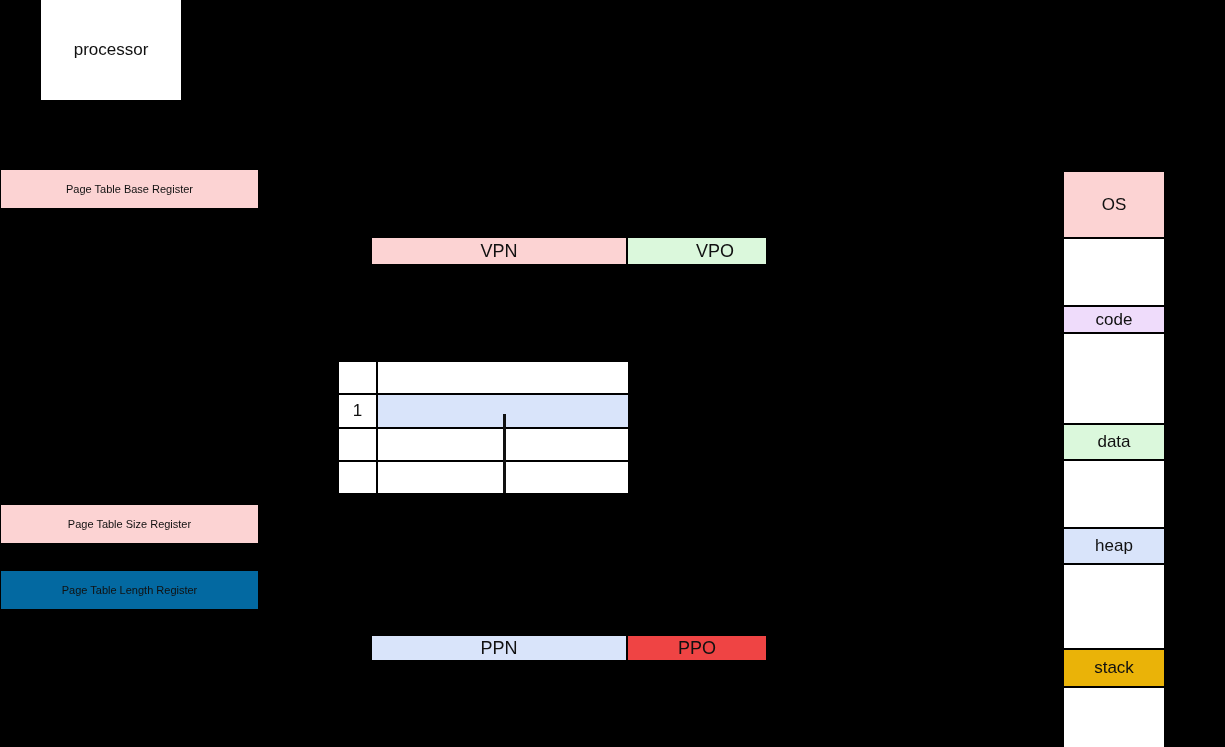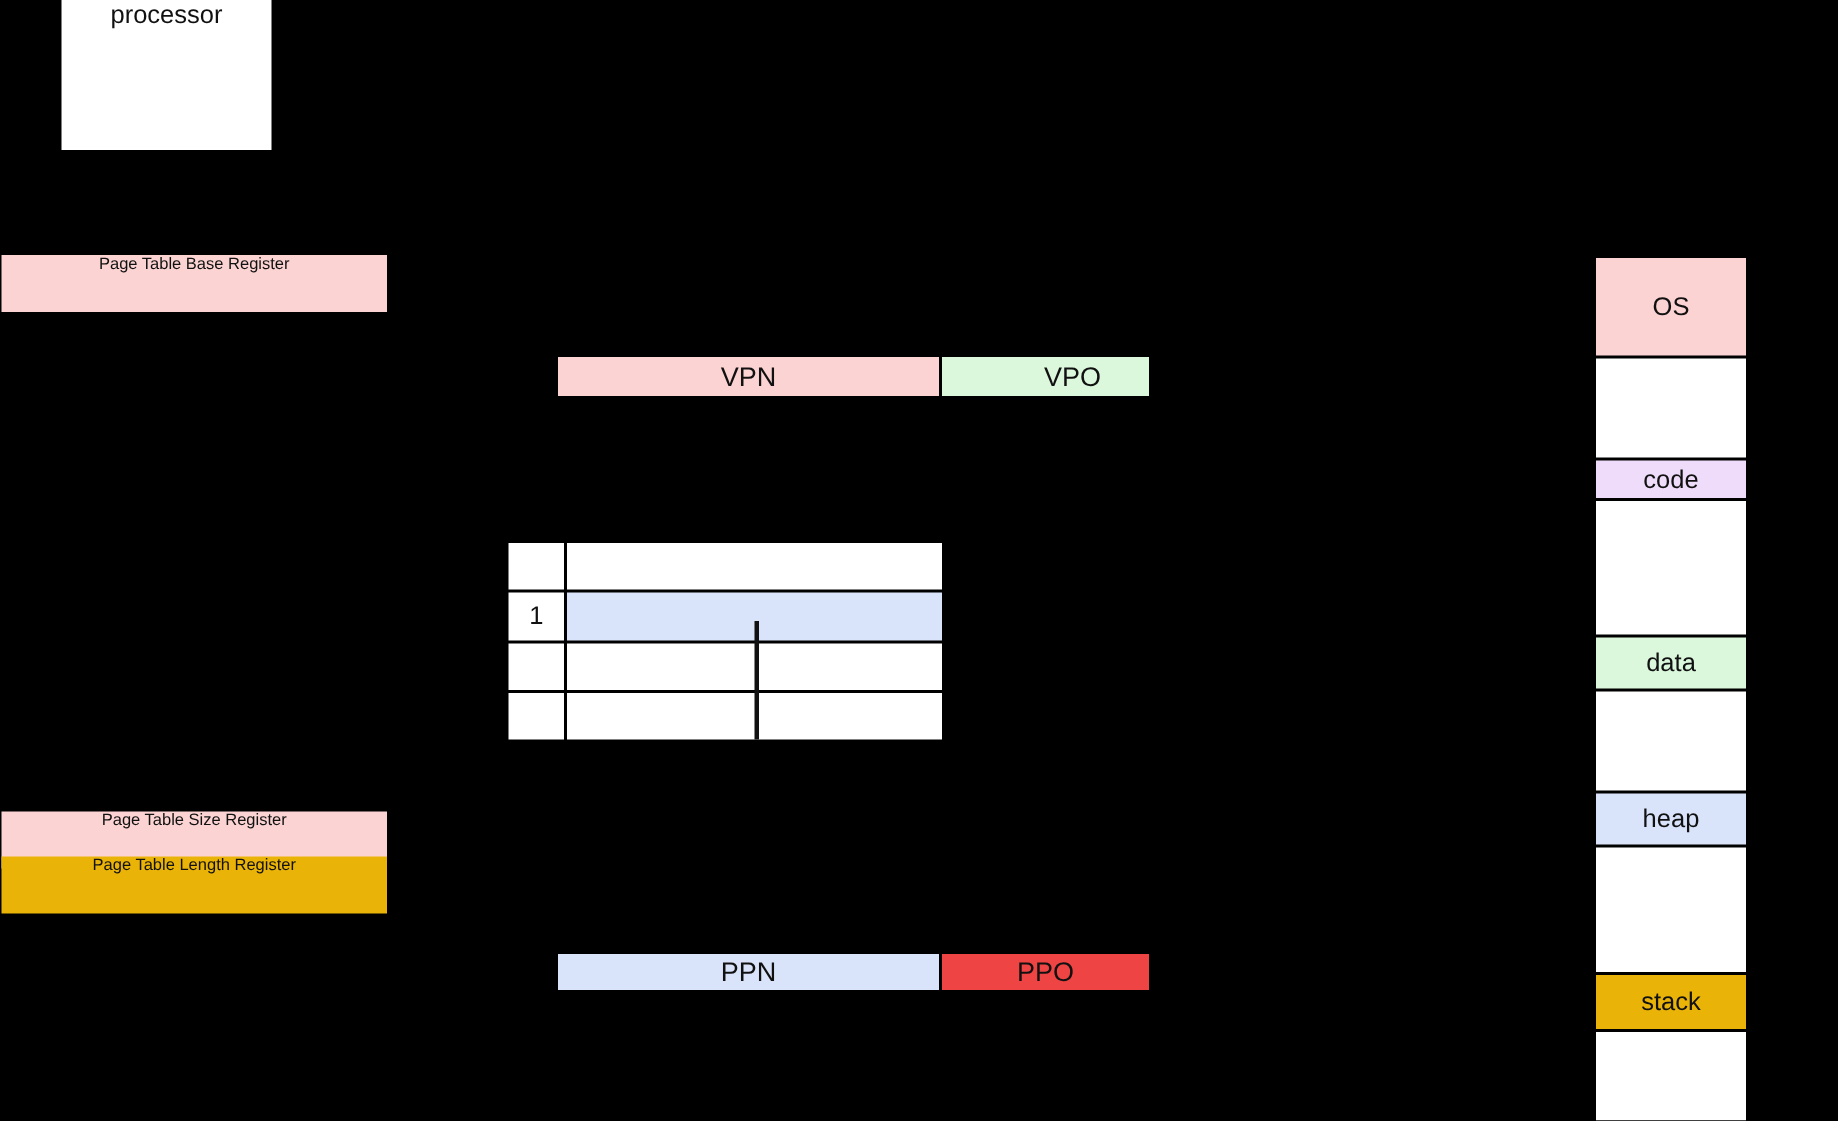--- a/index.html
+++ b/index.html
@@ -12,35 +12,36 @@
   #stage {
     position: relative;
     width: 1225px;
     height: 747px;
     background: #000;
     overflow: hidden;
   }
   .box {
     position: absolute;
     display: flex;
+    align-items: center;
     justify-content: center;
     font-size: 17px;
     color: #111;
     box-sizing: border-box;
   }
   .processor {
     left: 41px; top: 0; width: 140px; height: 100px;
     background: #fff;
   }
   .reg {
     left: 1px; width: 257px; height: 38px;
     font-size: 11px;
   }
   .reg-base   { top: 170px; }
-  .reg-size   { top: 541px; }
+  .reg-size   { top: 505px; }
   .reg-length { top: 571px; }
   .addr-bar {
     position: absolute;
     left: 372px; width: 394px;
     display: flex;
     box-sizing: border-box;
   }
   .va-bar { top: 238px; height: 26px; }
   .pa-bar { top: 636px; height: 24px; }
   .addr-left {
@@ -98,21 +99,21 @@
   </div>
 
   <div class="box reg reg-base" style="background-color: rgb(252, 211, 211);">
     <span>Page Table Base Register</span>
   </div>
 
   <div class="box reg reg-size" style="background-color: rgb(252, 211, 211);">
     <span>Page Table Size Register</span>
   </div>
 
-  <div class="box reg reg-length" style="background-color: #eab308;">
+  <div class="box reg reg-length" style="background-color: #0369a1;">
     <span>Page Table Length Register</span>
   </div>
 
   <div class="addr-bar va-bar">
     <div class="addr-left" style="background-color: rgb(252, 211, 211);">
       <span>VPN</span>
     </div>
     <div class="addr-divider"></div>
     <div class="addr-right" style="background-color: rgb(219, 248, 220); padding-left: 36px;">
       <span>VPO</span>

